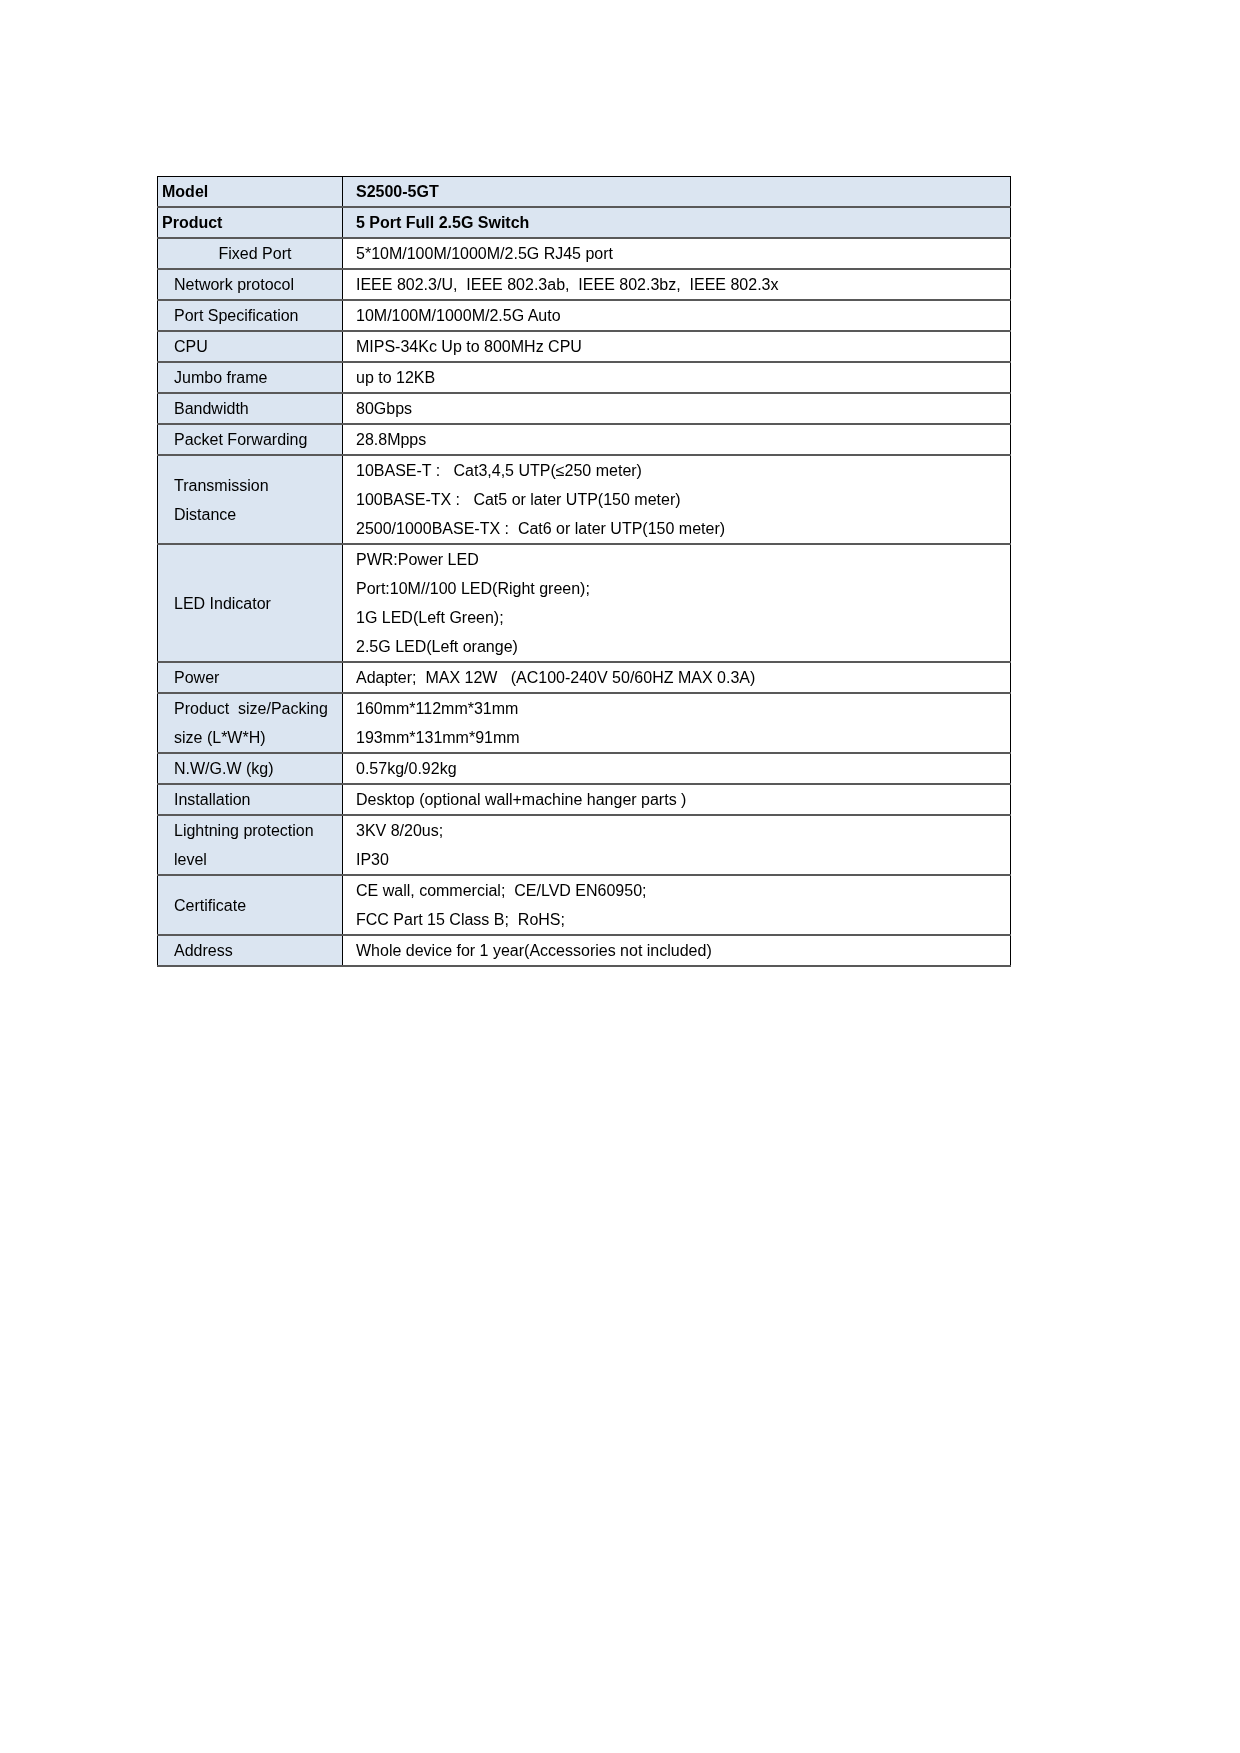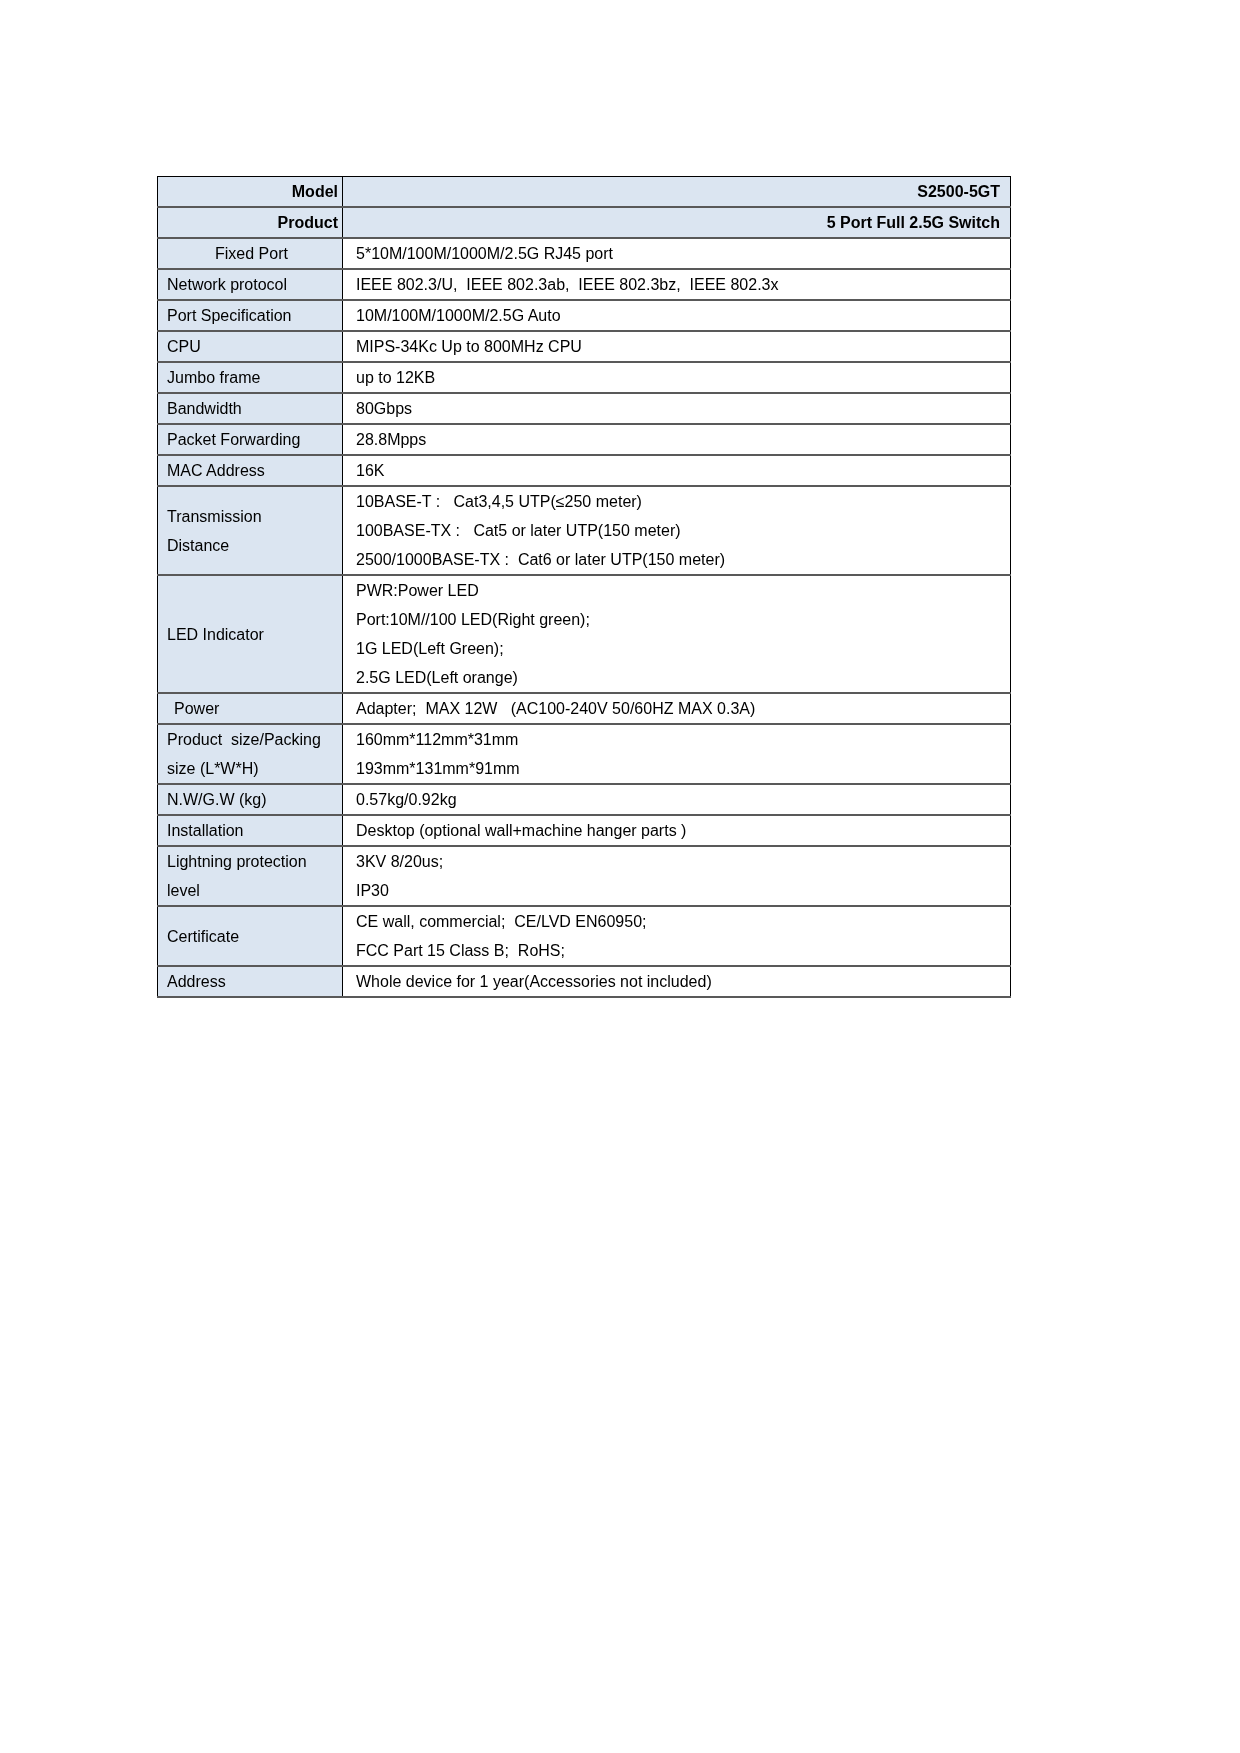--- a/index.html
+++ b/index.html
@@ -32,31 +32,31 @@
     border-right: 1px solid #000000;
     border-top: 2px solid #595959;
     vertical-align: middle;
     font-size: 16px;
     line-height: 29px;
     overflow: hidden;
   }
   tr:first-child td { border-top: 1px solid #000000; }
   td.label-cell {
     background: #dbe5f1;
-    padding: 0 6px 0 9px;
+    padding: 0 6px 0 16px;
     white-space: pre-wrap;
   }
   td.value-cell {
     background: #ffffff;
     padding: 0 10px 0 13px;
   }
   td.value-cell div { white-space: pre-wrap; }
   td.header {
     font-weight: bold;
-    text-align: right;
+    text-align: left;
   }
   td.label-cell.header { padding: 0 4px; }
   td.value-cell.header { background: #dbe5f1; }
   td.label-cell.center { text-align: center; }
   td.label-cell.indent { padding-left: 16px; }
 </style>
 </head>
 <body>
 
 <div class="page">
@@ -111,26 +111,20 @@
         <tr>
           <td class="label-cell">Bandwidth</td>
           <td class="value-cell">
             <div>80Gbps</div>
           </td>
         </tr>
         <tr>
           <td class="label-cell">Packet Forwarding</td>
           <td class="value-cell">
             <div>28.8Mpps</div>
-          </td>
-        </tr>
-        <tr>
-          <td class="label-cell">MAC Address</td>
-          <td class="value-cell">
-            <div>16K</div>
           </td>
         </tr>
         <tr>
           <td class="label-cell">Transmission
 Distance</td>
           <td class="value-cell">
             <div>10BASE-T :   Cat3,4,5 UTP(≤250 meter)</div>
             <div>100BASE-TX :   Cat5 or later UTP(150 meter)</div>
             <div>2500/1000BASE-TX :  Cat6 or later UTP(150 meter)</div>
           </td>

